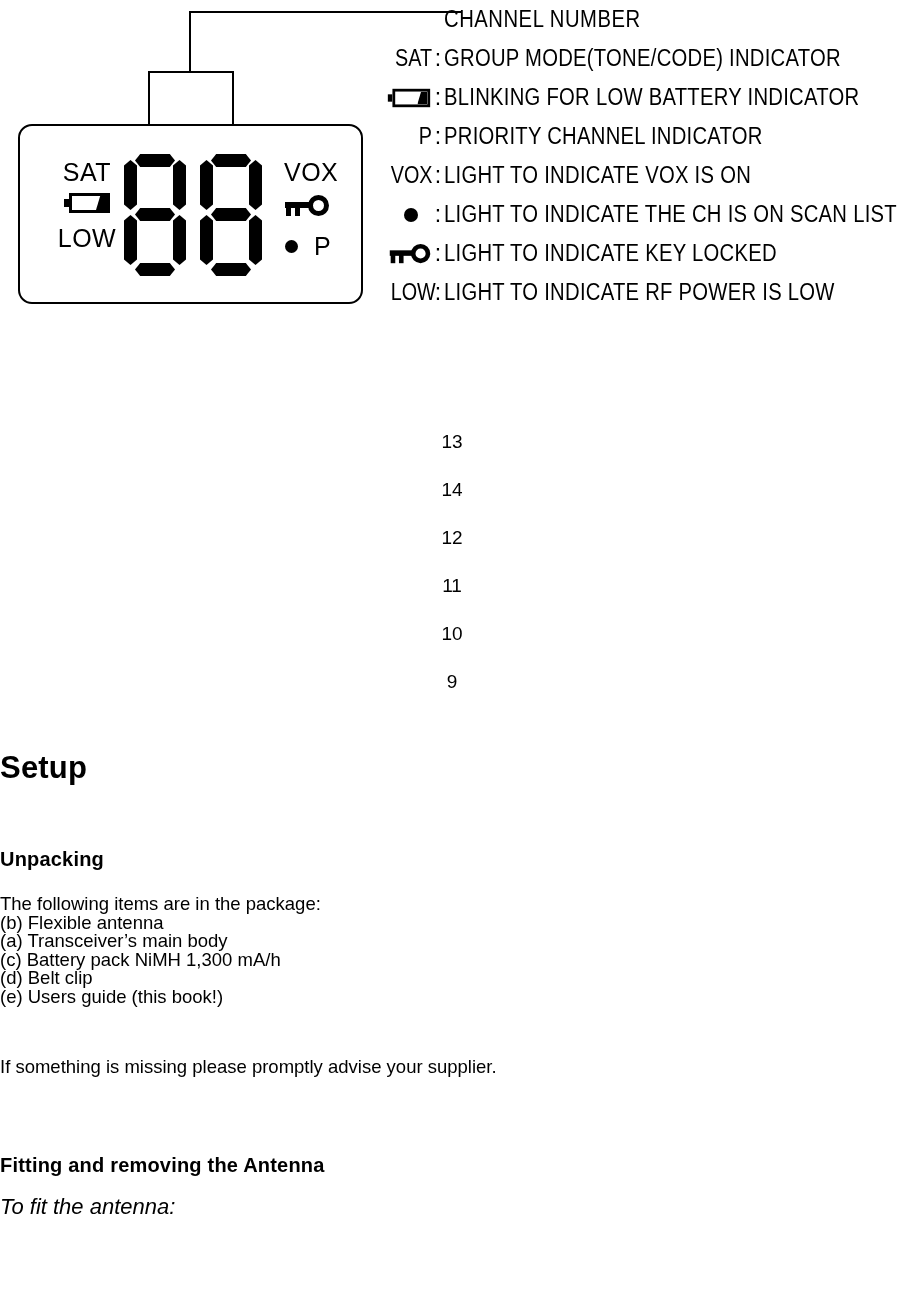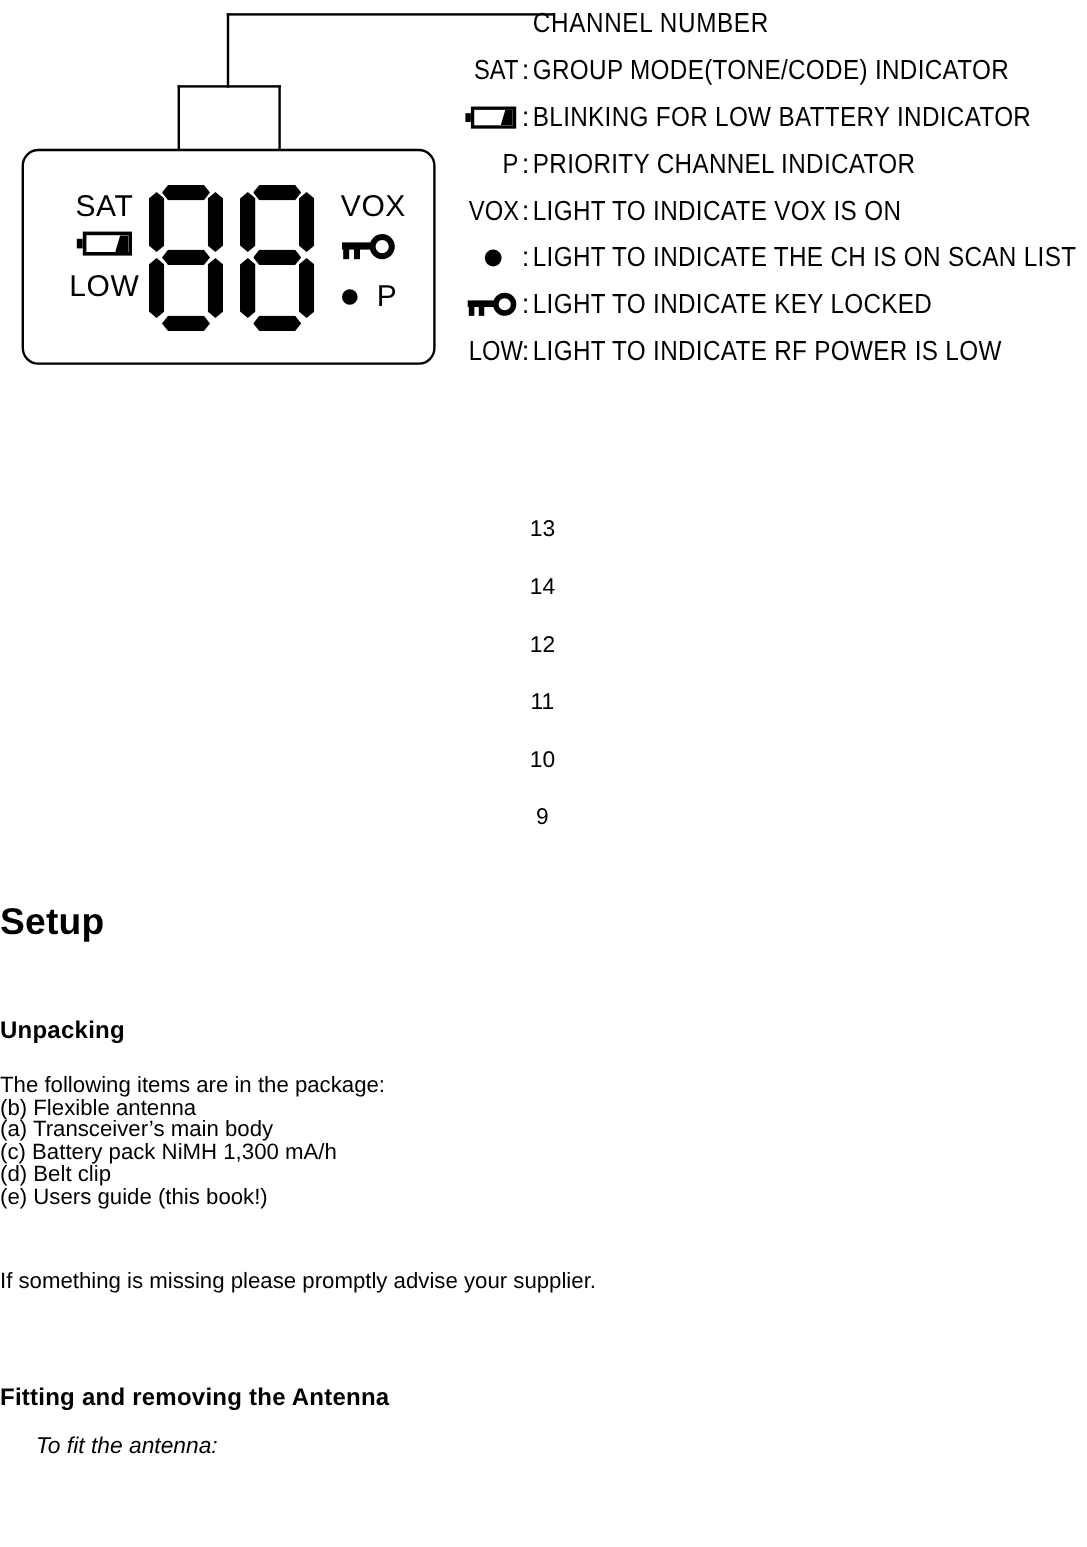--- a/index.html
+++ b/index.html
@@ -300,23 +300,22 @@
   }
   #para-following   { margin-top: 26px; }
   .pack-item        { margin-top: 18px; }
   #para-missing     { margin-top: 52px; }
   #heading-fitting  { margin-top: 78px; }
   p.italic-text {
     margin: 0;
     margin-top: 21px;
     font-family: "Liberation Sans", sans-serif;
     font-style: italic;
-    font-size: 19px;
+    font-size: 22px;
     line-height: 1.0;
-    padding-left: 30px;
   }
 </style>
 </head>
 <body>
 
 <div id="lcd-figure">
 
   <div class="leader" id="leader-horizontal-top"></div>
   <div class="leader" id="leader-stem-vertical"></div>
   <div class="leader" id="leader-bracket-bar"></div>

